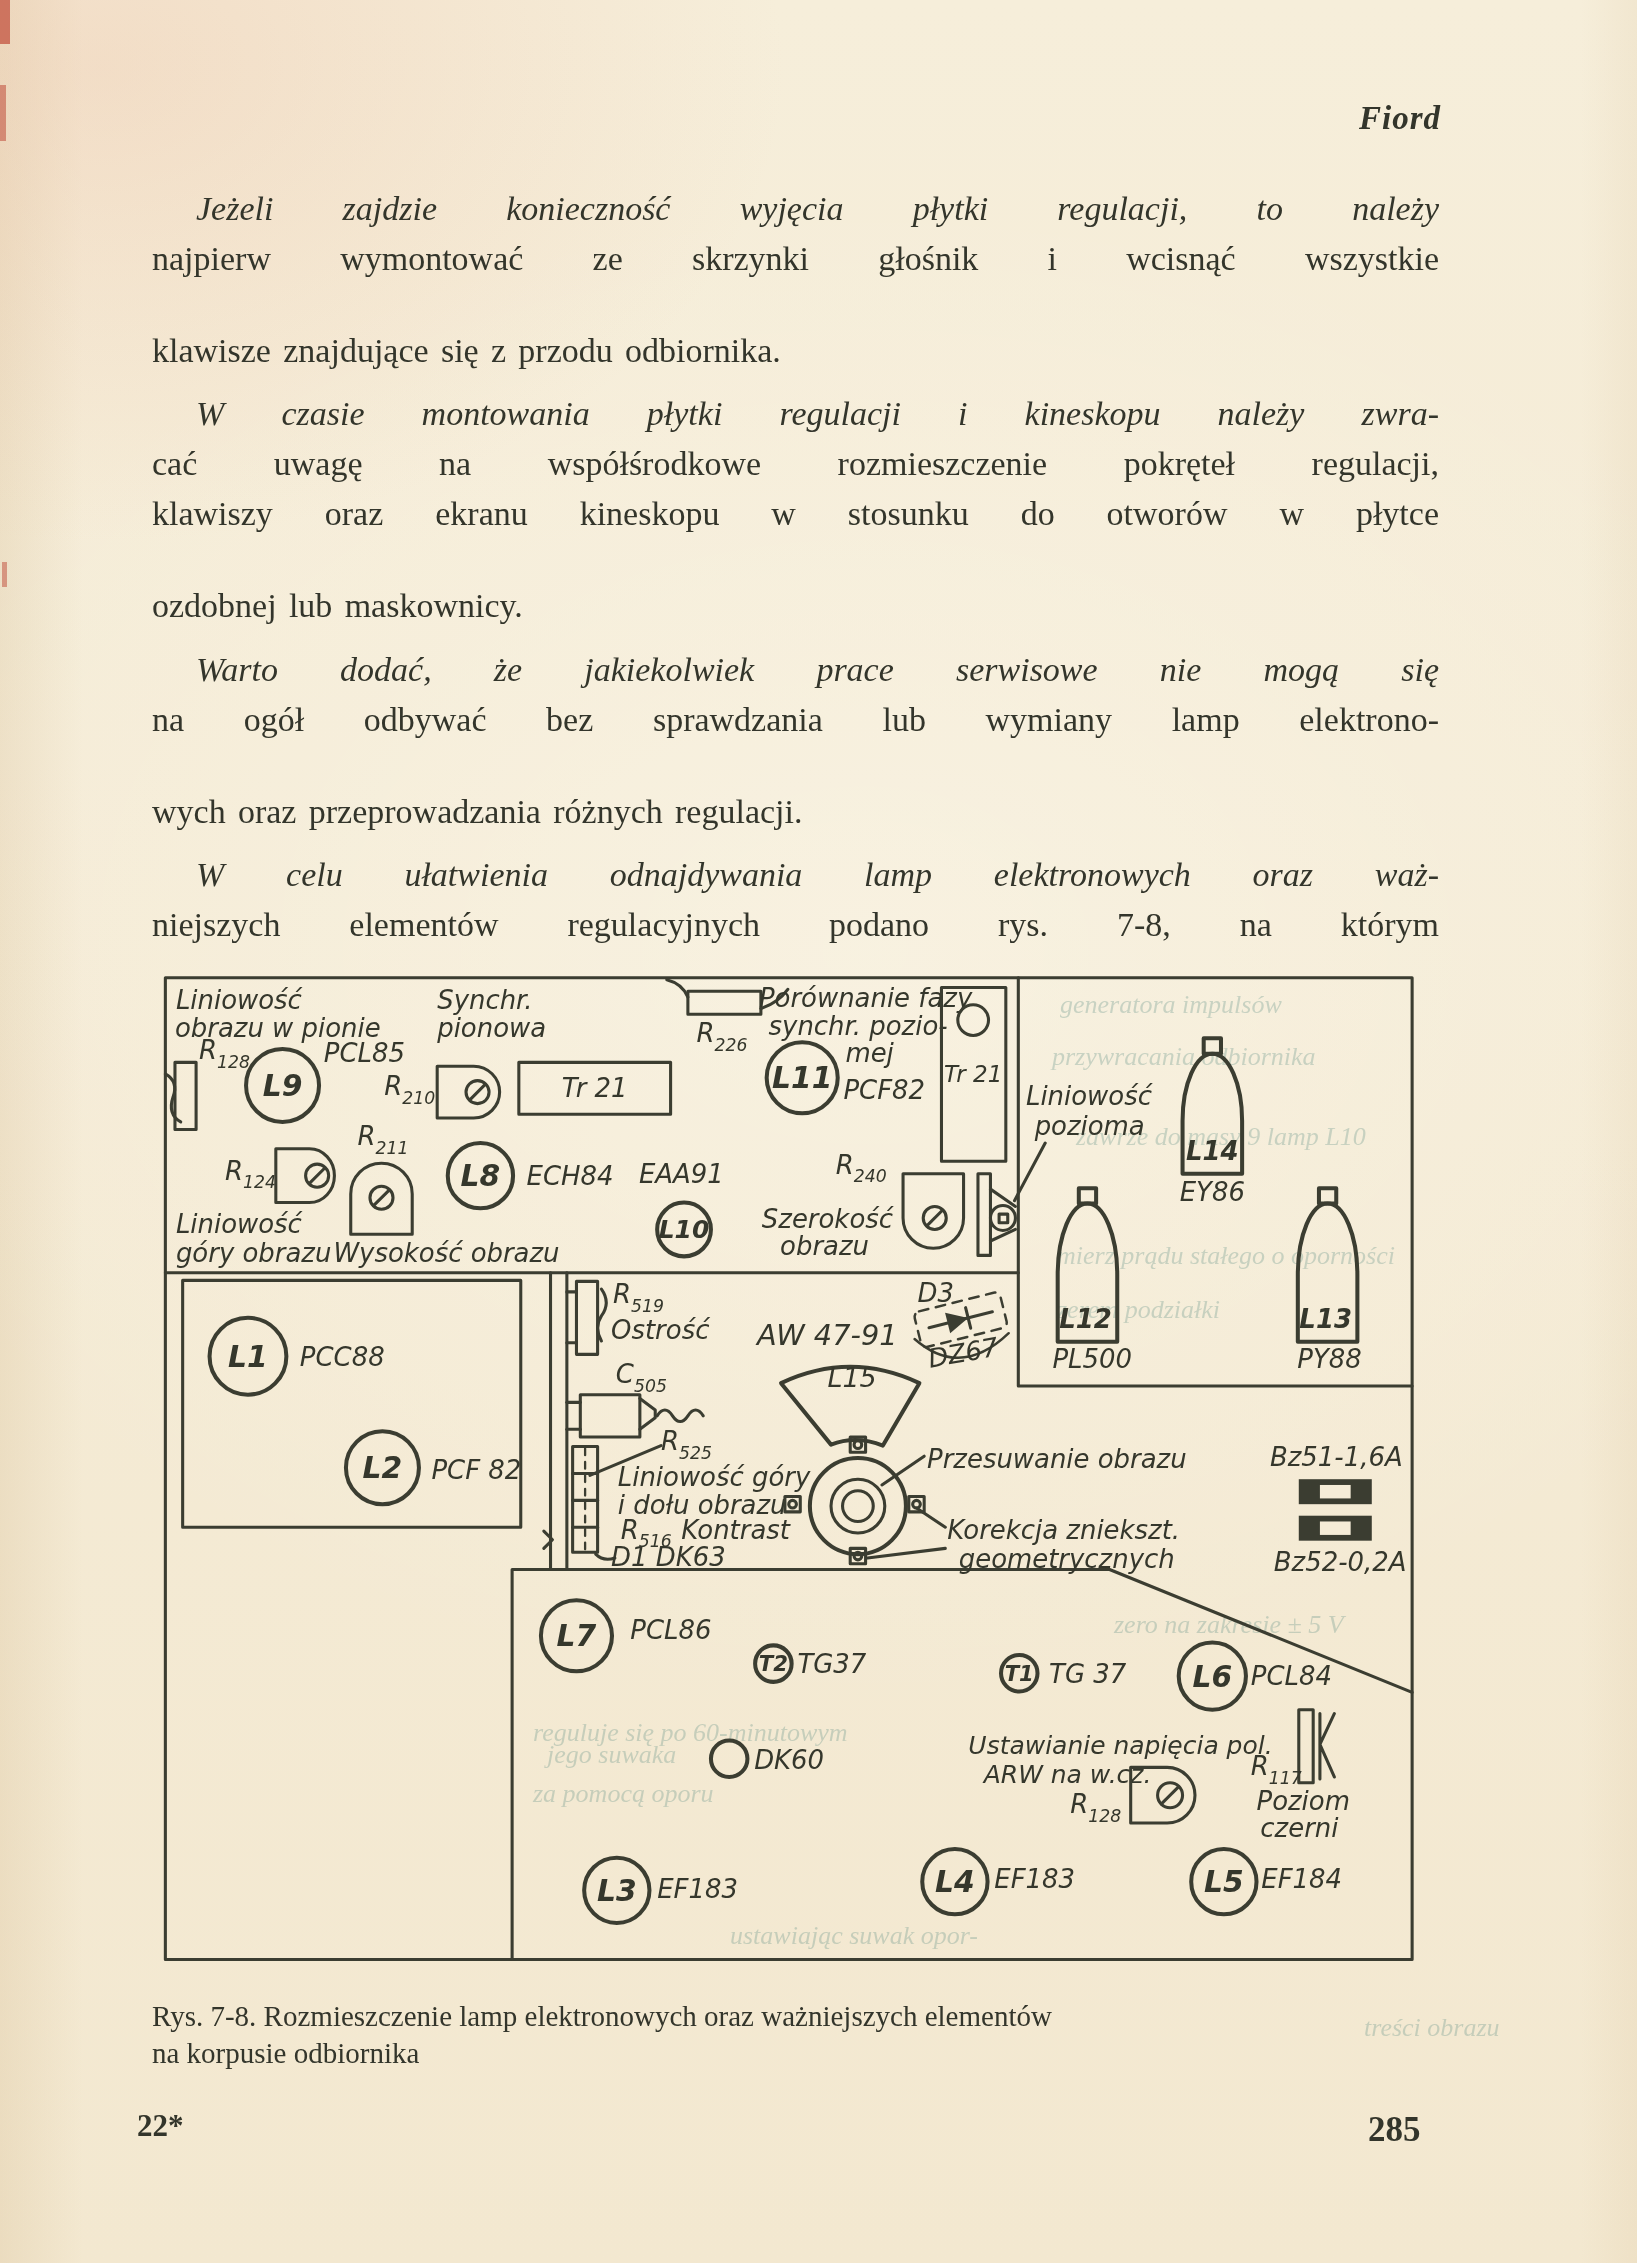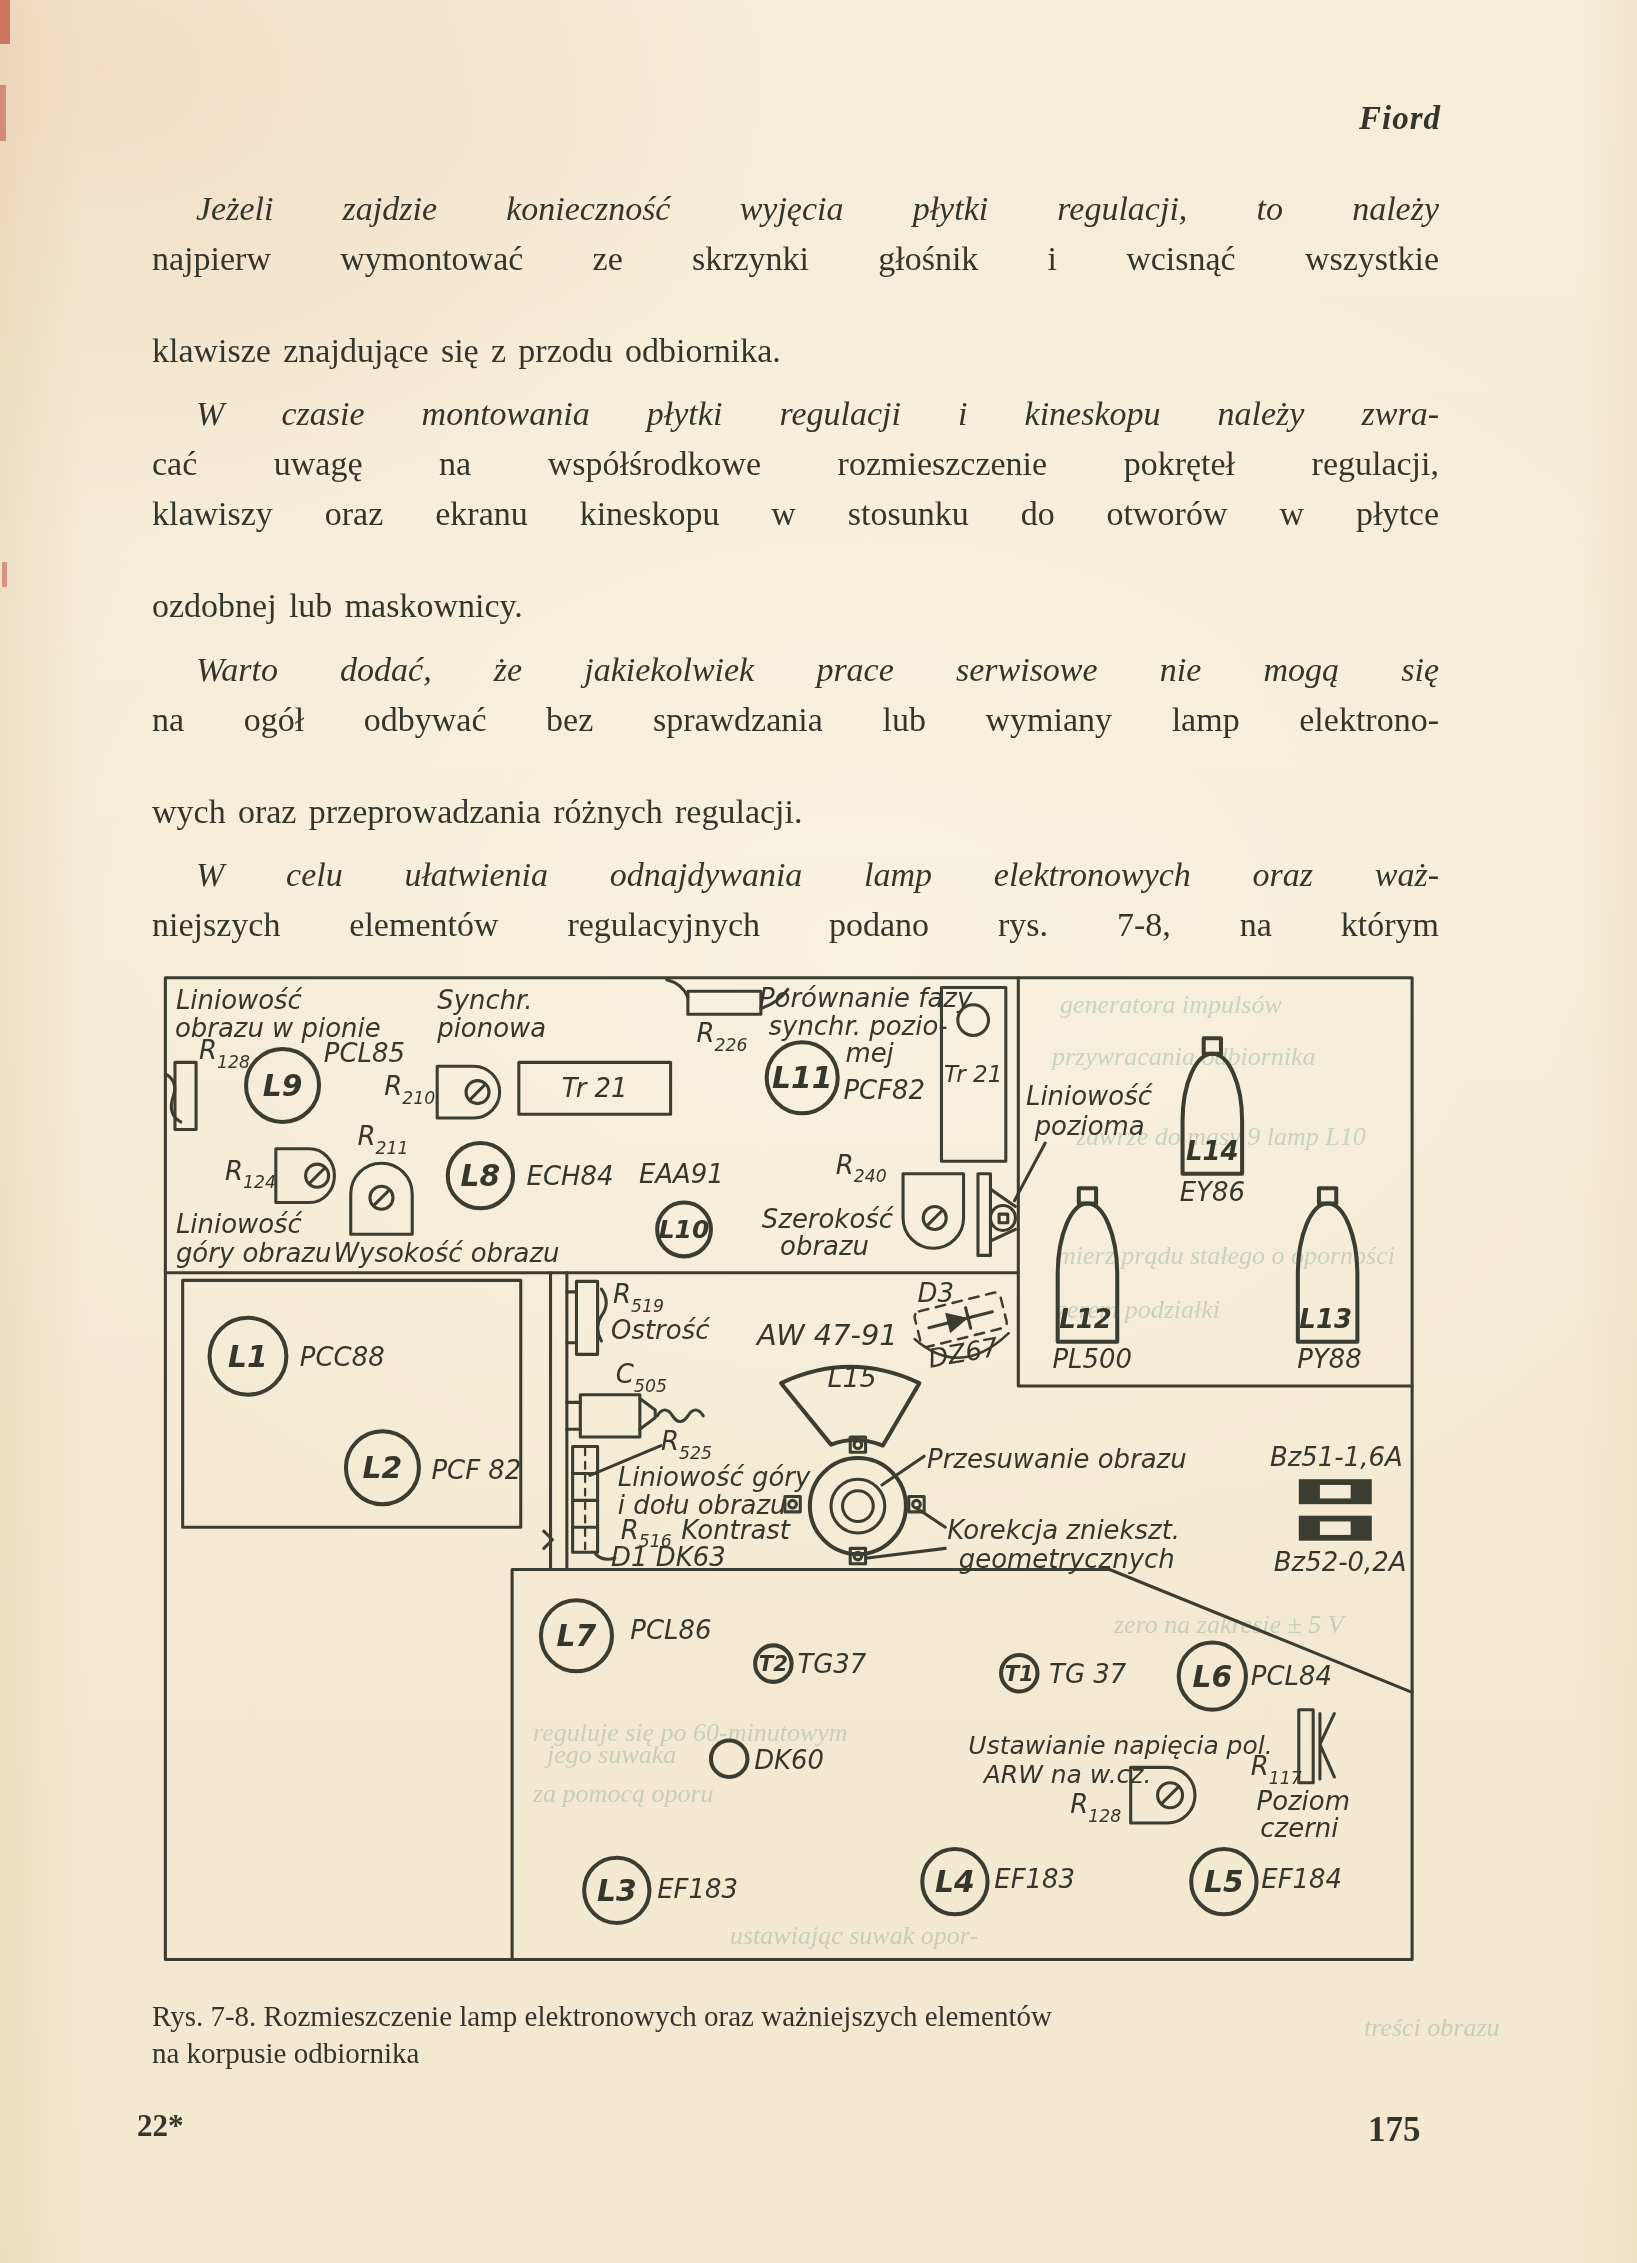--- a/index.html
+++ b/index.html
@@ -357,16 +357,16 @@
       <circle class="lnb" cx="1274" cy="1959" r="34"></circle>
       <text class="tid" x="1274" y="1970">L5</text>
       <text x="1313" y="1966">EF184</text>
     </g>
   </svg>
 
   <div class="cap" style="top:2000px;">Rys. 7-8. Rozmieszczenie lamp elektronowych oraz ważniejszych elementów</div>
   <div class="cap" style="top:2037px;">na korpusie odbiornika</div>
 
   <div class="foot" style="left:137px;top:2108px;font-size:31px;">22*</div>
-  <div class="foot" style="left:1368px;top:2110px;font-size:35px;">175</div>
+  <div class="foot" style="left:1368px;top:2110px;font-size:35px;">285</div>
 
 </div>
 
 
 </body></html>

